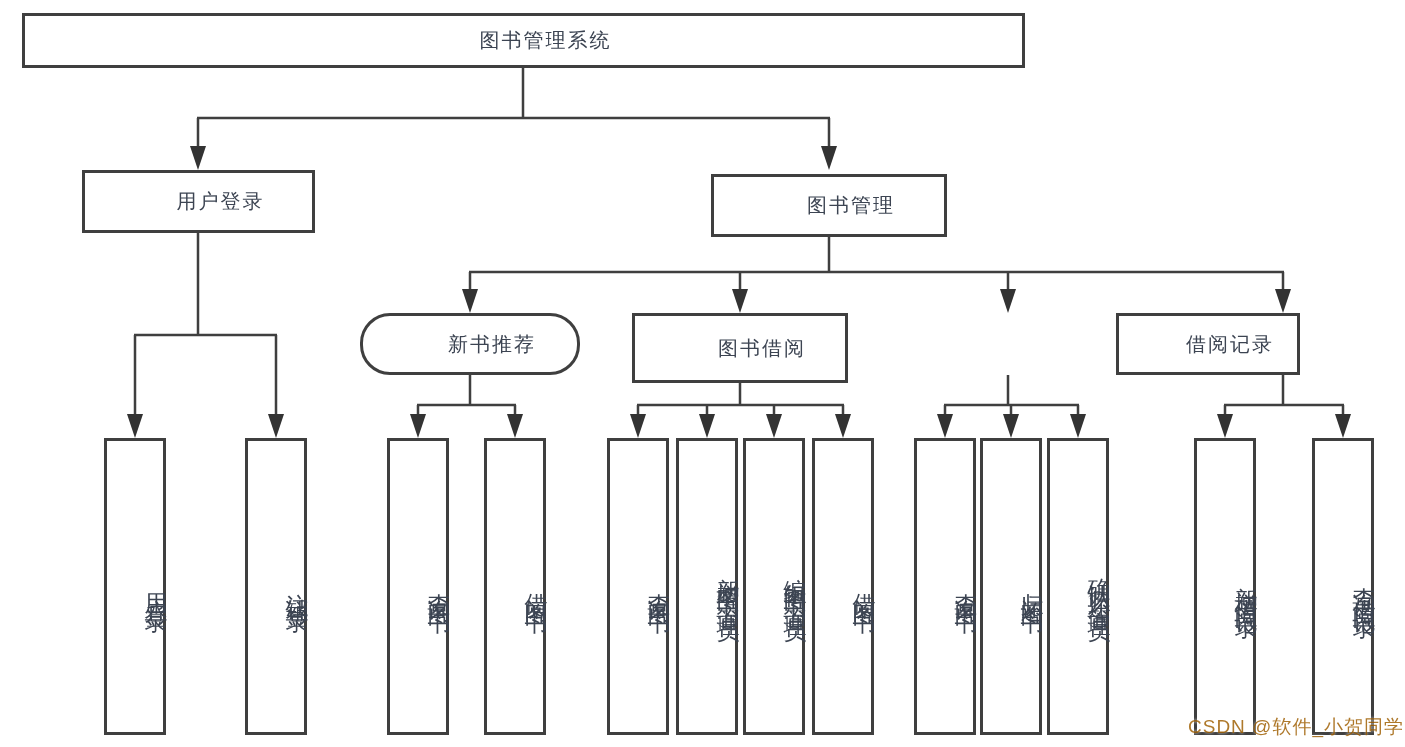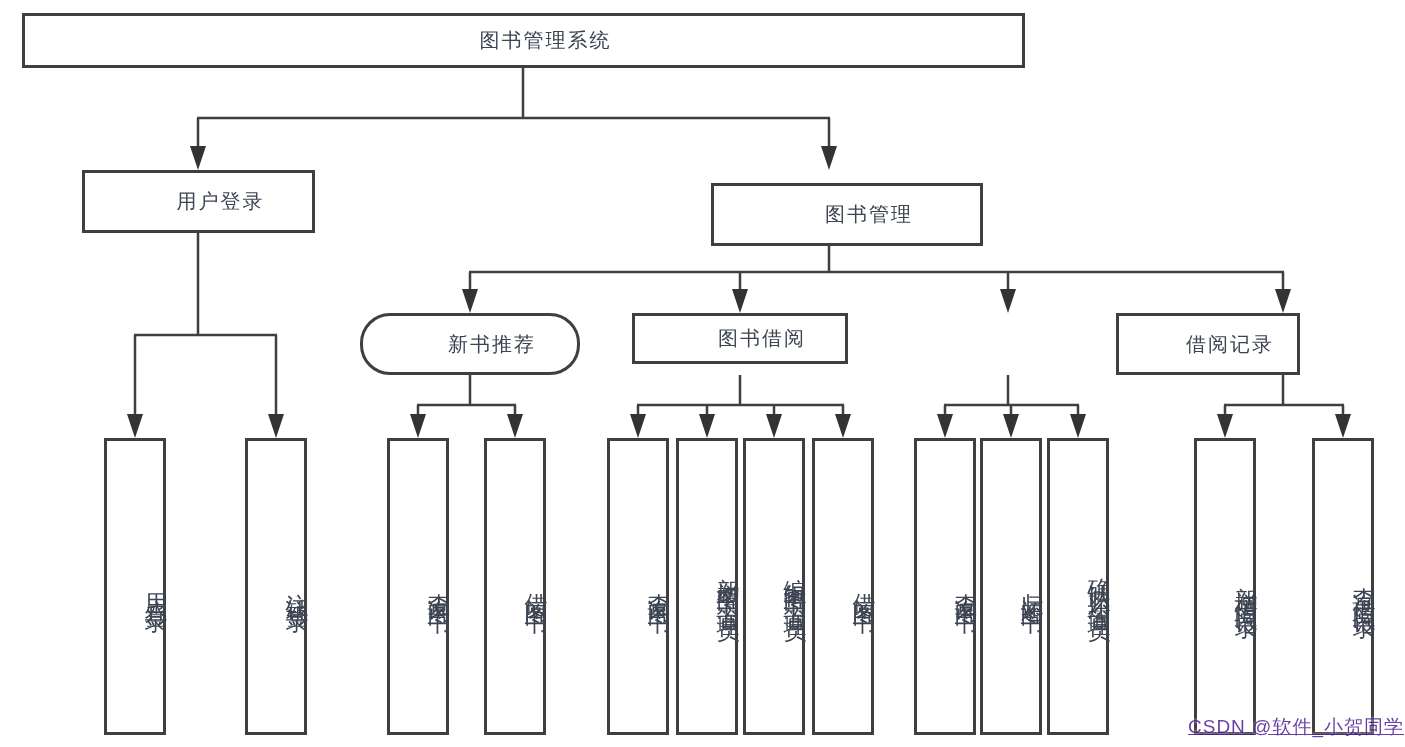--- a/index.html
+++ b/index.html
@@ -15,22 +15,22 @@
     padding-left:44px;
   }
   .h-box { font-size:20px; letter-spacing:2px; font-weight:500; }
   .v-box {
     writing-mode:vertical-rl; text-orientation:mixed;
     font-size:23px; letter-spacing:6px; font-weight:500;
   }
   .v-box span { display:block; }
   .watermark {
     position:absolute; left:1188px; top:714px; width:212px;
-    font-size:19px; color:#4c1d95; opacity:0.85; letter-spacing:1px;
-    text-shadow:0 0 3px #ffffff; white-space:nowrap;text-decoration:underline;
+    font-size:19px; color:#a16207; opacity:0.85; letter-spacing:1px;
+    text-shadow:0 0 3px #ffffff; white-space:nowrap;
   }
 </style>
 </head>
 <body>
 
 <div class="canvas">
 
   <svg class="connectors" width="1405" height="747" viewBox="0 0 1405 747">
     <g stroke="#3f3f3f" stroke-width="2.5" fill="none">
 
@@ -74,28 +74,28 @@
     </g>
   </svg>
 
   <div class="box h-box" style="left:22px; top:13px; width:1003px; height:55px;">
     <span>图书管理系统</span>
   </div>
 
   <div class="box h-box" style="left:82px; top:170px; width:233px; height:63px;">
     <span>用户登录</span>
   </div>
-  <div class="box h-box" style="left:711px; top:183px; width:272px; height:63px;">
+  <div class="box h-box" style="left:711px; top:174px; width:236px; height:63px;">
     <span>图书管理</span>
   </div>
 
   <div class="box h-box" style="left:360px; top:313px; width:220px; height:62px;border-radius:30px;">
     <span>新书推荐</span>
   </div>
-  <div class="box h-box" style="left:632px; top:313px; width:216px; height:51px;">
+  <div class="box h-box" style="left:632px; top:313px; width:216px; height:70px;">
     <span>图书借阅</span>
   </div>
   <div class="box h-box" style="left:1116px; top:313px; width:184px; height:62px;">
     <span>借阅记录</span>
   </div>
 
   <div class="box v-box" style="left:104px; top:438px; width:62px; height:297px;">
     <span>用户登录</span>
   </div>
   <div class="box v-box" style="left:245px; top:438px; width:62px; height:297px;">

